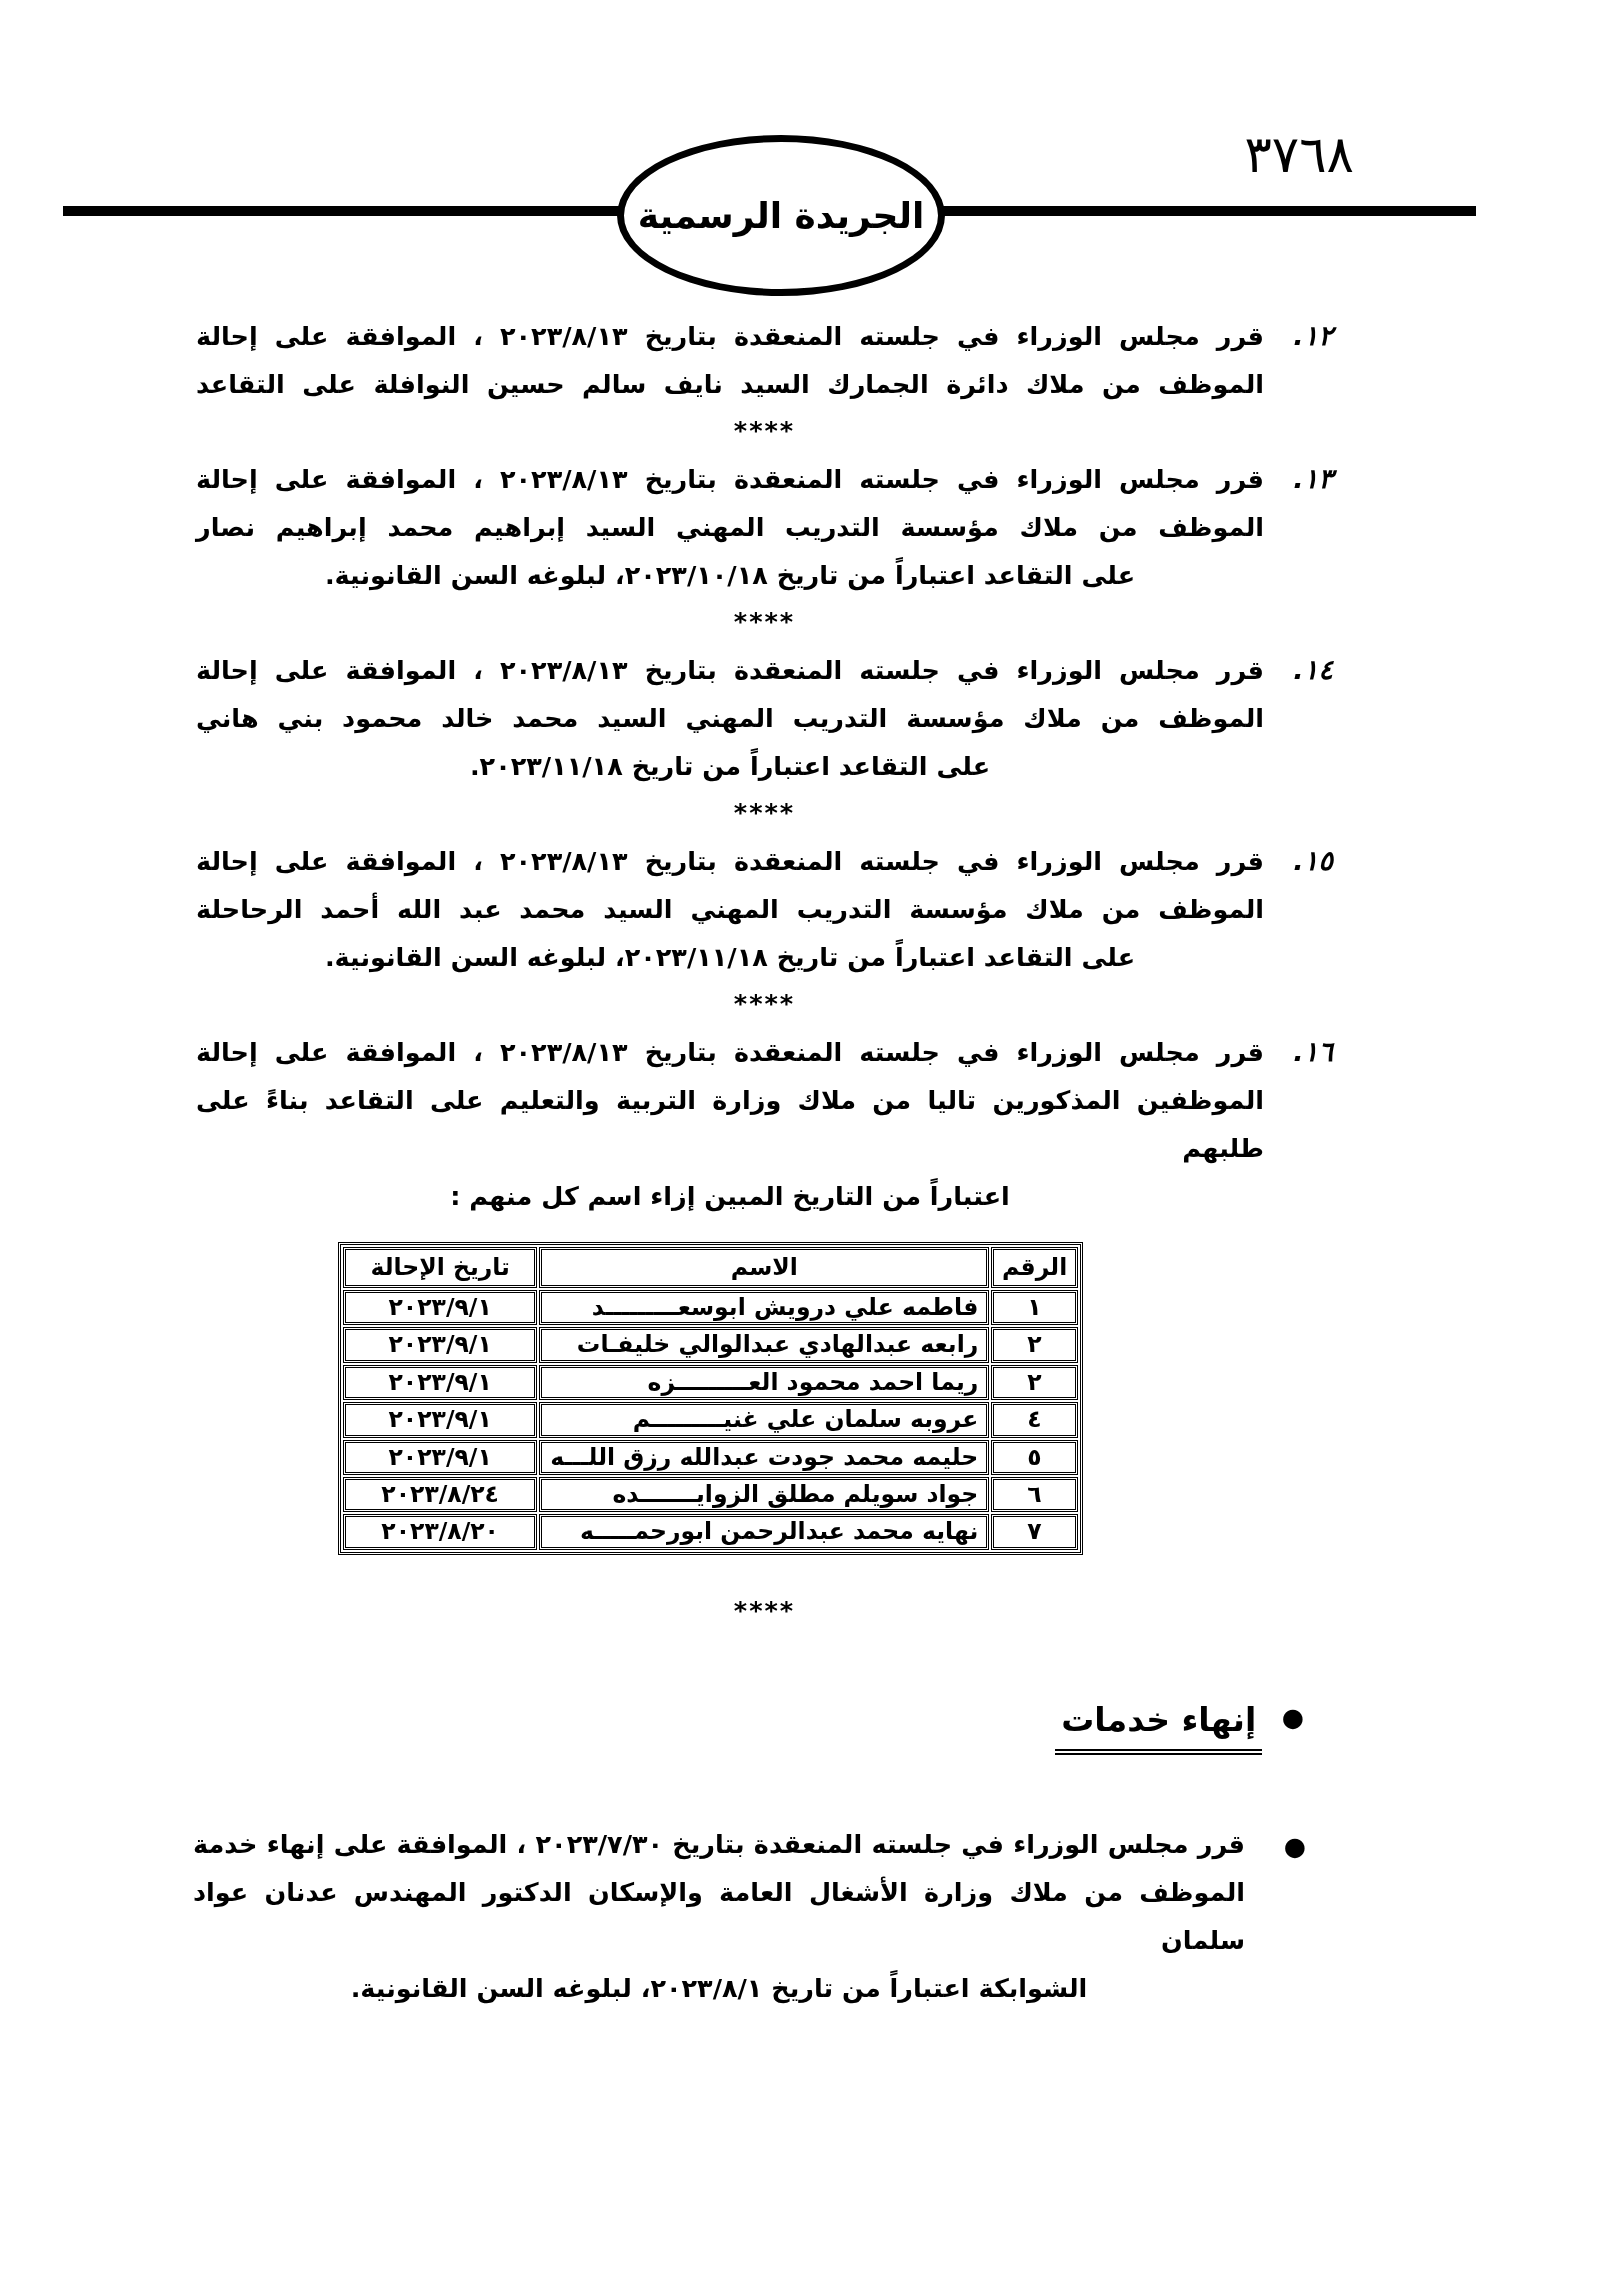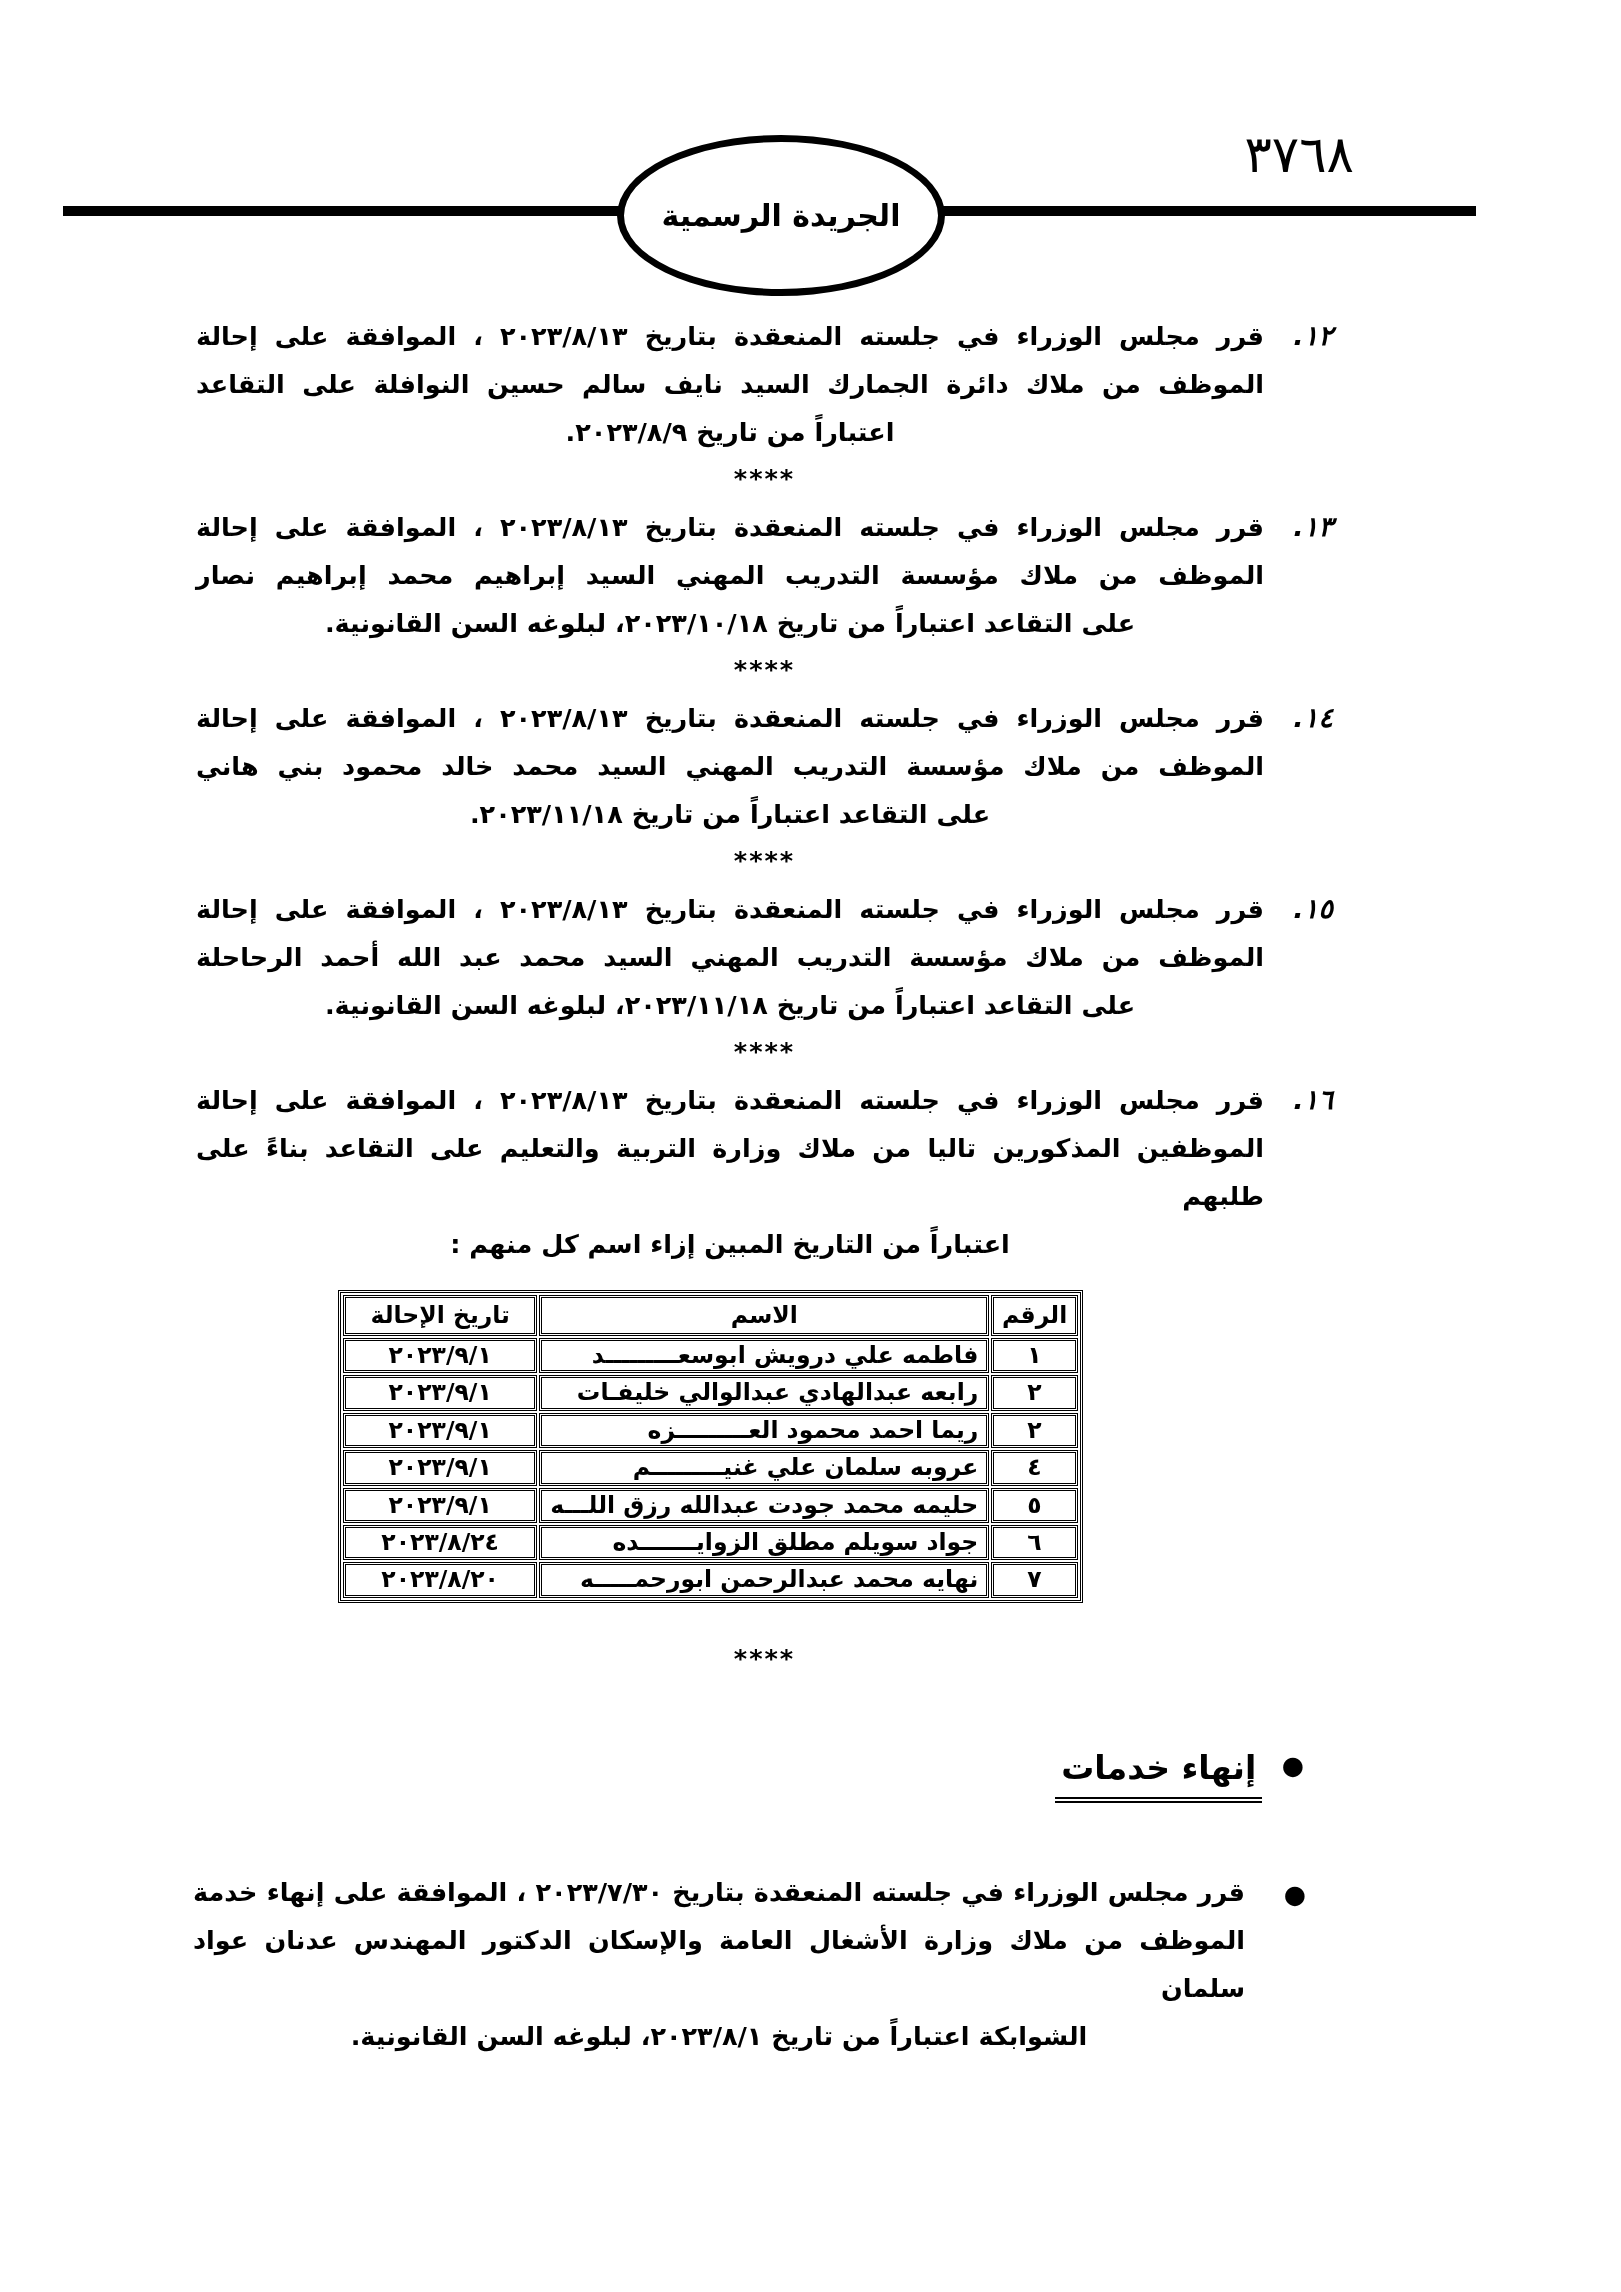--- a/index.html
+++ b/index.html
@@ -24,21 +24,21 @@
     width:1413px;height:9.8px;background:#000;
   }
   .oval{
     position:absolute;left:617px;top:135px;
     width:314px;height:147px;
     border:7.8px solid #000;border-radius:50%;
     background:#fff;
     display:flex;align-items:center;justify-content:center;
     z-index:2;
   }
-  .oval span{font-size:30px;font-weight:bold;}
+  .oval span{font-size:36px;font-weight:bold;}
   
   .content{
     position:absolute;top:0;right:0;left:0;
     padding-top:312px;
     font-weight:bold;
   }
   .item{
     position:relative;
     margin:0 288px 0 196px;
     padding-right:69px;
@@ -114,21 +114,20 @@
   <div class="oval">
     <span>الجريدة الرسمية</span>
   </div>
 
   <div class="content">
 
     <div class="item">
       <span class="num">١٢.</span>
       <span class="line j">قرر مجلس الوزراء في جلسته المنعقدة بتاريخ ٢٠٢٣/٨/١٣ ، الموافقة على إحالة</span>
       <span class="line j">الموظف من ملاك دائرة الجمارك السيد نايف سالم حسين النوافلة على التقاعد</span>
-      <span class="line c">اعتباراً من تاريخ ٢٠٢٣/٨/٩.</span>
     </div>
     <div class="stars">****</div>
 
     <div class="item">
       <span class="num">١٣.</span>
       <span class="line j">قرر مجلس الوزراء في جلسته المنعقدة بتاريخ ٢٠٢٣/٨/١٣ ، الموافقة على إحالة</span>
       <span class="line j">الموظف من ملاك مؤسسة التدريب المهني السيد إبراهيم محمد إبراهيم نصار</span>
       <span class="line c">على التقاعد اعتباراً من تاريخ ٢٠٢٣/١٠/١٨، لبلوغه السن القانونية.</span>
     </div>
     <div class="stars">****</div>

